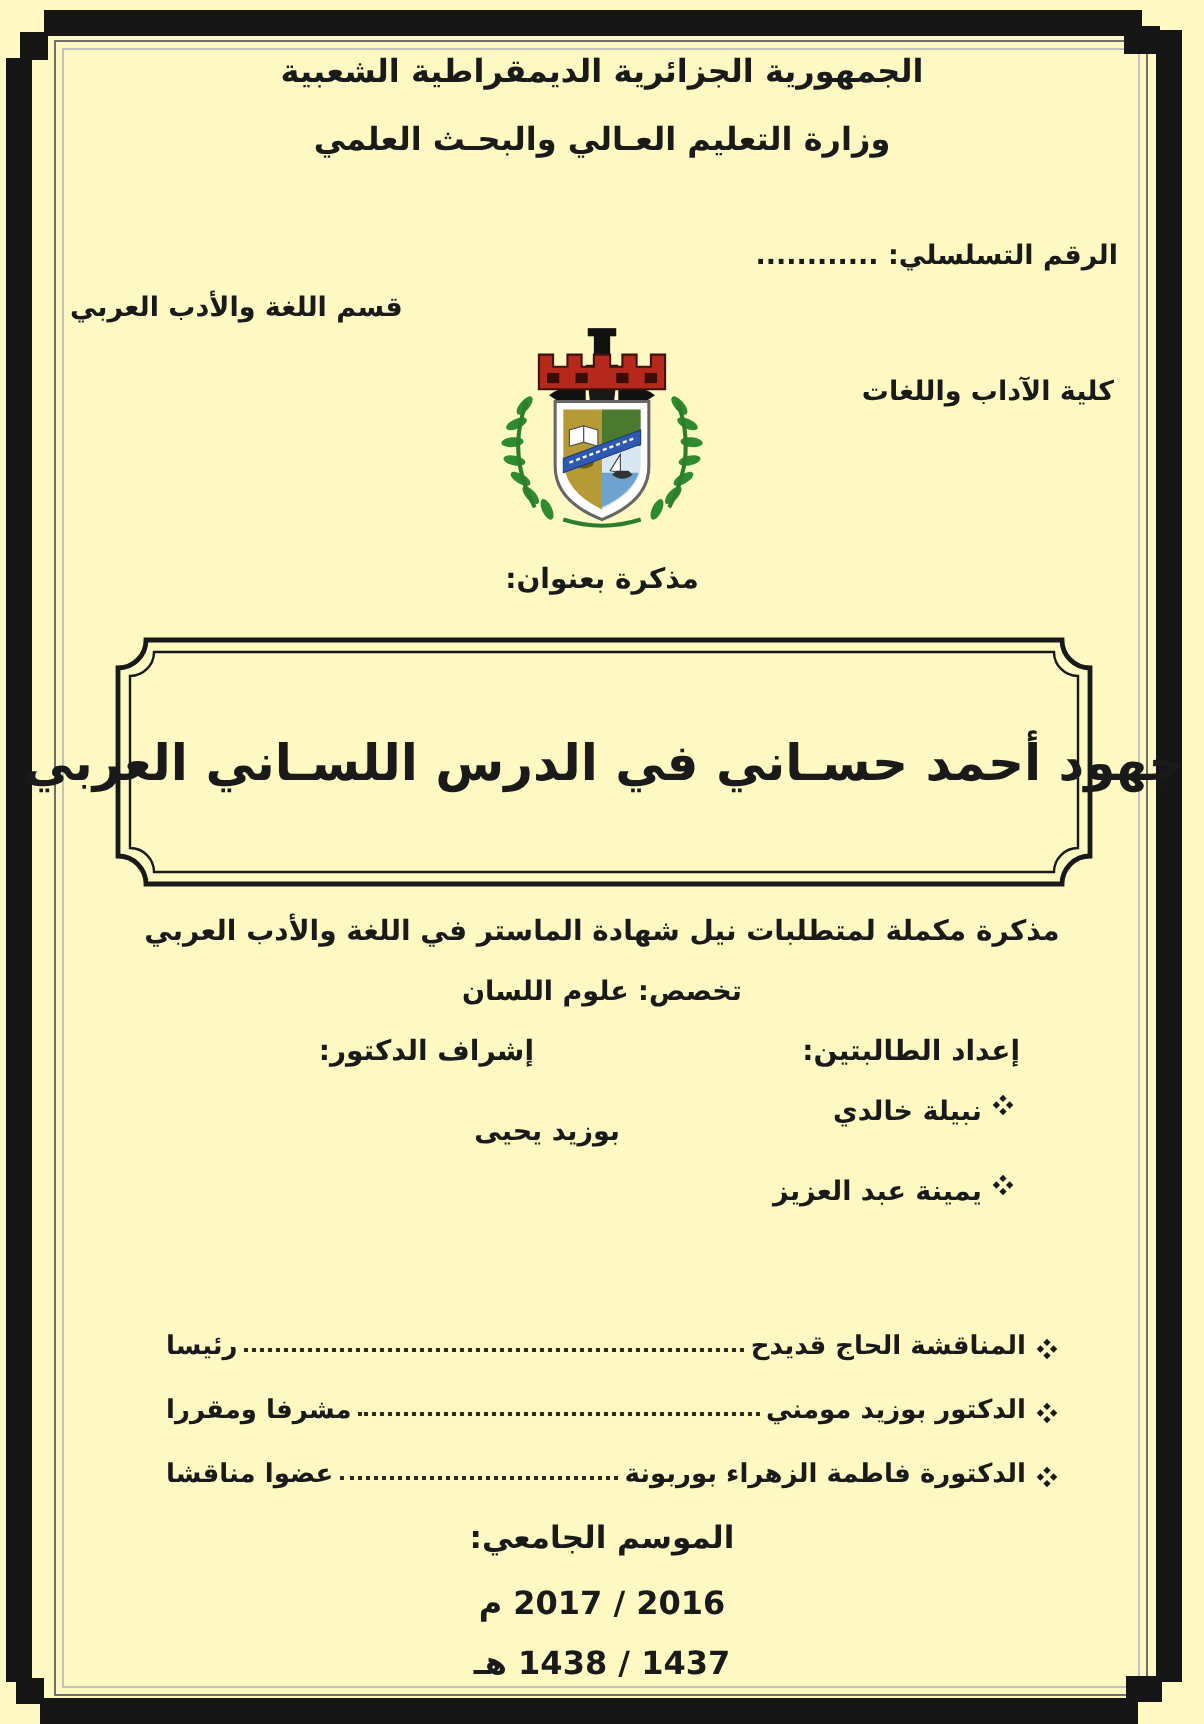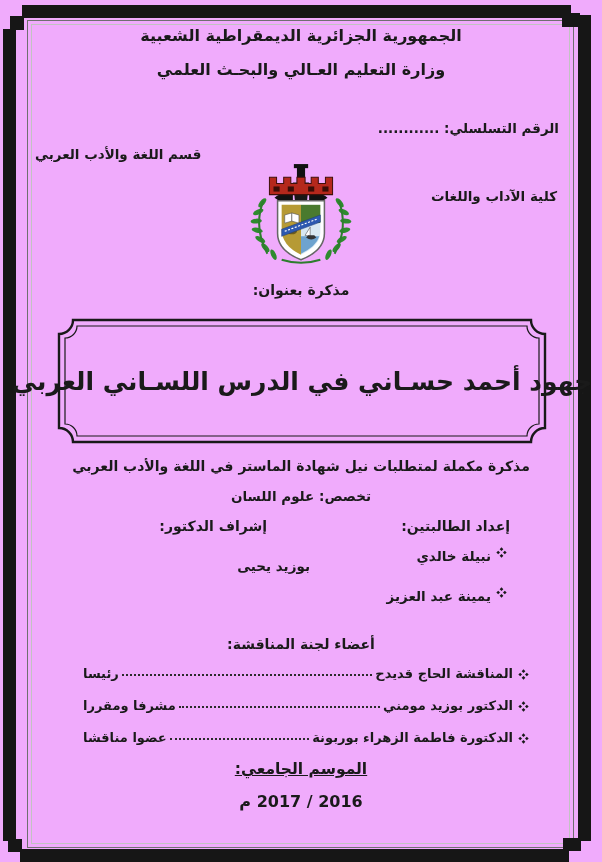--- a/index.html
+++ b/index.html
@@ -1,19 +1,19 @@
 <!DOCTYPE html>
 <html lang="ar" dir="rtl"><head>
 <meta charset="utf-8">
 <style>
   html,body{margin:0;padding:0;background:#ffffff;}
   .page{
     position:relative;
     width:602px;height:862px;
-    background:#f0abfc;
+    background:#fef9c3;
     font-family:"DejaVu Sans", sans-serif;
     color:#1a1a1a;
     font-weight:bold;
     direction:rtl;
     overflow:hidden;
   }
   
   .bar{position:absolute;background:#161616;}
   .thin-frame{position:absolute;left:27px;top:20px;width:547px;height:828px;border:1px solid #6f6f6f;box-sizing:border-box;}
   .thin-frame2{position:absolute;left:31px;top:24px;width:539px;height:820px;border:1px solid #c2c2c2;box-sizing:border-box;}
@@ -159,21 +159,20 @@
             <path d="M7.6 6 L9.6 4 11.6 6 9.6 8Z"></path>
             <path d="M6 7.6 L8 9.6 6 11.6 4 9.6Z"></path>
           </g>
         </svg>
       <span>يمينة عبد العزيز</span>
     </div>
 
     <div class="blk" style="top:518px;right:302px;font-size:14px;">إشراف الدكتور:</div>
     <div class="blk" style="top:558px;right:259px;font-size:13.5px;">بوزيد يحيى</div>
 
-    <div class="blk center" style="top:636px;font-size:14px;">أعضاء لجنة المناقشة:</div>
 
     <div class="crow" style="top:666px;">
       <svg class="bullet" viewBox="0 0 12 12">
           <g fill="#1a1a1a">
             <path d="M6 0.4 L8 2.4 6 4.4 4 2.4Z"></path>
             <path d="M0.4 6 L2.4 4 4.4 6 2.4 8Z"></path>
             <path d="M7.6 6 L9.6 4 11.6 6 9.6 8Z"></path>
             <path d="M6 7.6 L8 9.6 6 11.6 4 9.6Z"></path>
           </g>
         </svg>
@@ -201,17 +200,18 @@
             <path d="M0.4 6 L2.4 4 4.4 6 2.4 8Z"></path>
             <path d="M7.6 6 L9.6 4 11.6 6 9.6 8Z"></path>
             <path d="M6 7.6 L8 9.6 6 11.6 4 9.6Z"></path>
           </g>
         </svg>
       <span>الدكتورة فاطمة الزهراء بوربونة</span>
       <span class="dots"></span>
       <span>عضوا مناقشا</span>
     </div>
 
-    <div class="blk center" style="top:760px;font-size:15.5px;text-decoration:underline;">الموسم الجامعي:</div>
+    <div class="blk center" style="top:760px;font-size:15.5px;">الموسم الجامعي:</div>
     <div class="blk center years" style="top:792px;">2016 / 2017 م</div>
+    <div class="blk center years" style="top:822px;">1437 / 1438 هـ</div>
 
   </div>
 </div>
 
 </body></html>

